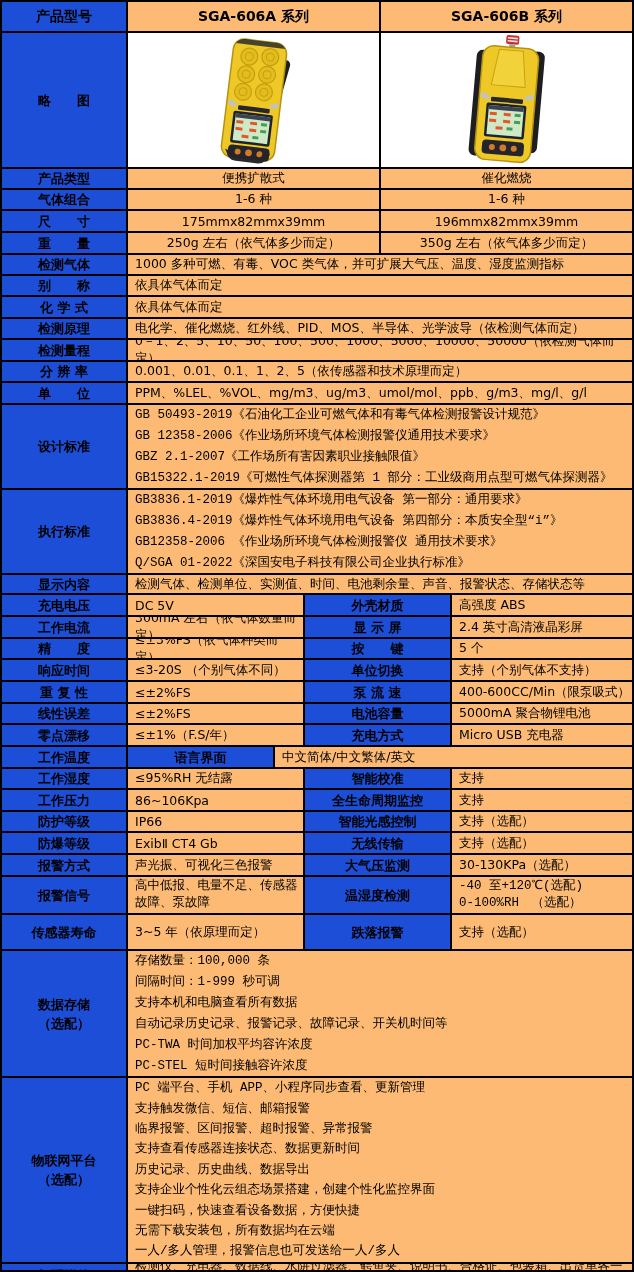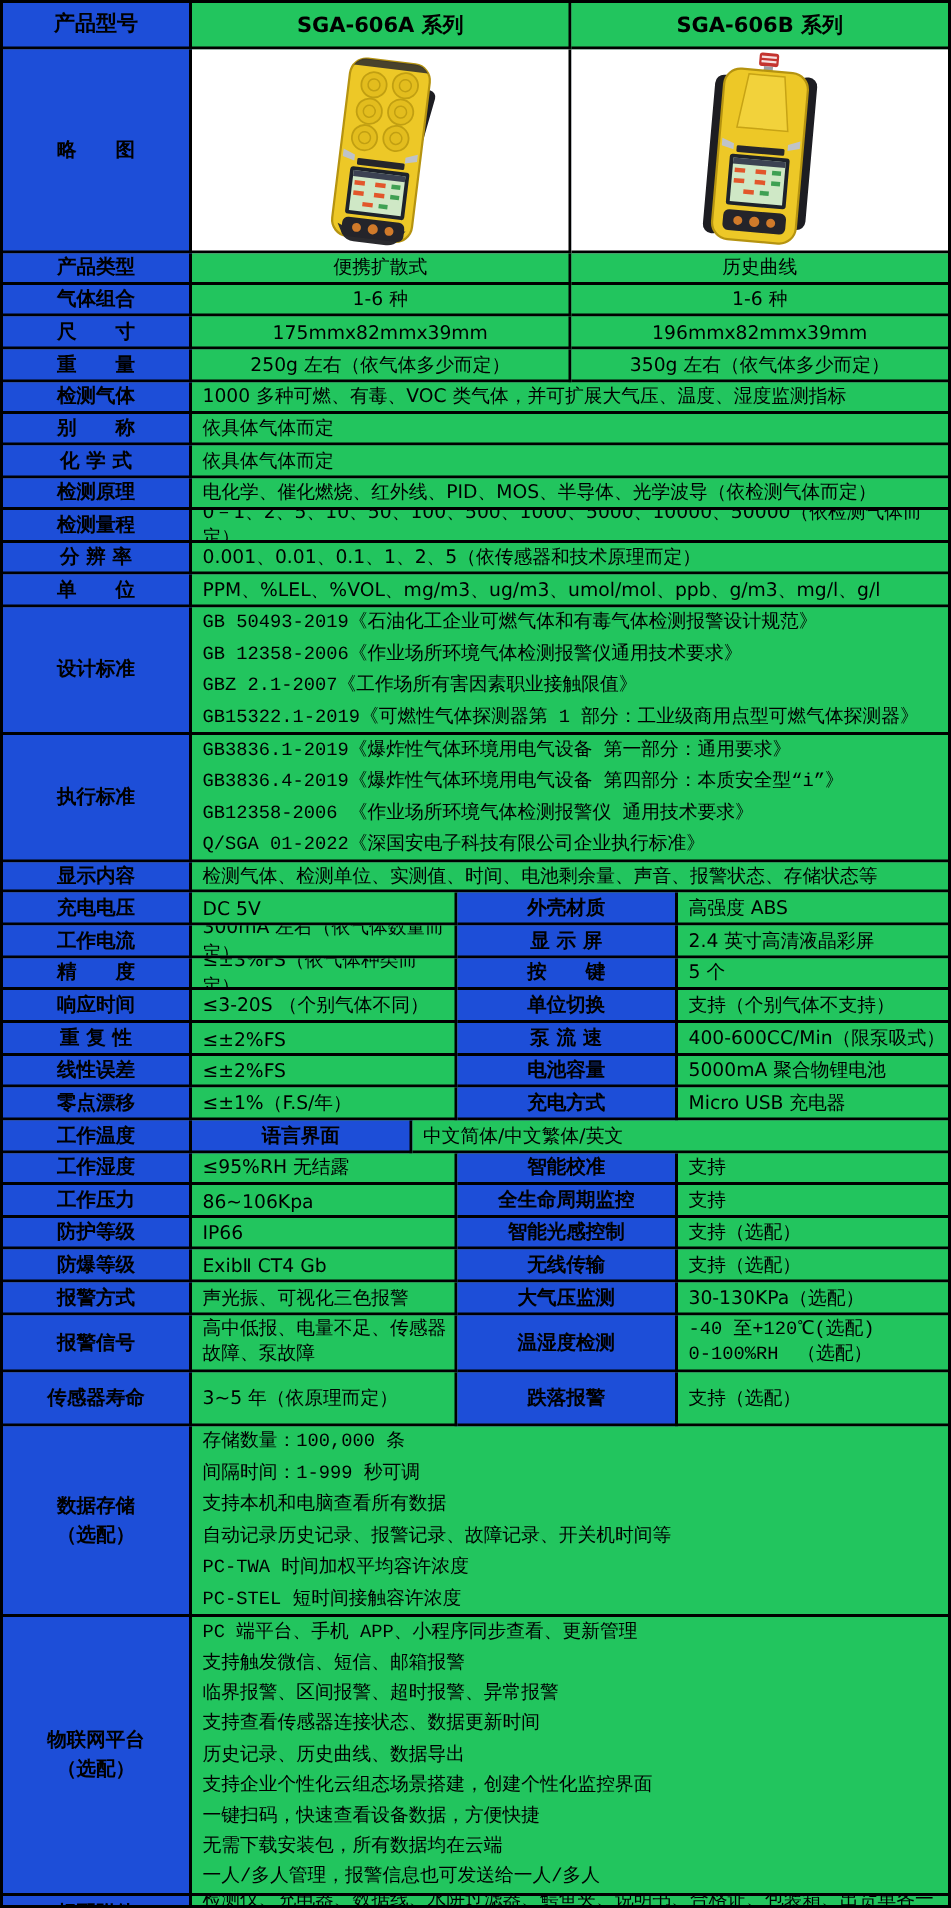--- a/index.html
+++ b/index.html
@@ -5,21 +5,21 @@
   * { margin:0; padding:0; box-sizing:border-box; }
   html,body { background:#fff; }
   body { width:634px; font-family:"DejaVu Sans","Liberation Sans",sans-serif; color:#000; }
   .sheet { width:634px; height:1272px; border:2px solid #000; background:#C5D9F1; overflow:hidden; }
   .row { display:flex; width:100%; }
   .cell { border-right:2px solid #000; border-bottom:2px solid #000; display:flex; align-items:center; overflow:hidden; }
   .cell:last-child { border-right:none; }
   .row:last-child .cell { border-bottom:none; }
 
   .lbl { background:#1d4ed8; font-weight:bold; font-size:13px; justify-content:center; text-align:center; flex-direction:column; line-height:19px; }
-  .val { background:#22c55e; font-size:12.5px; padding-left:7px; }
+  .val { background:#fdba74; font-size:12.5px; padding-left:7px; }
   .val.center { justify-content:center; padding-left:0; }
   .multi { flex-direction:column; align-items:flex-start; justify-content:center;font-family:Liberation Mono, monospace; }
 
   .c0 { width:126px; }
   .ca { width:253px; }
   .cb { flex:1; }
   .v1 { width:177px; }
   .l2 { width:147px; }
   .v2 { flex:1; }
   .vfull { flex:1; }
@@ -141,21 +141,21 @@
               <circle cx="137" cy="114" r="3"></circle>
             </g>
         </g>
       </svg>
     </div>
   </div>
 
   <div class="row h21">
     <div class="cell lbl c0">产品类型</div>
     <div class="cell val center ca">便携扩散式</div>
-    <div class="cell val center cb">历史曲线</div>
+    <div class="cell val center cb">催化燃烧</div>
   </div>
   <div class="row h21">
     <div class="cell lbl c0">气体组合</div>
     <div class="cell val center ca">1-6 种</div>
     <div class="cell val center cb">1-6 种</div>
   </div>
   <div class="row h22">
     <div class="cell lbl c0">尺　　寸</div>
     <div class="cell val center ca">175mmx82mmx39mm</div>
     <div class="cell val center cb">196mmx82mmx39mm</div>

